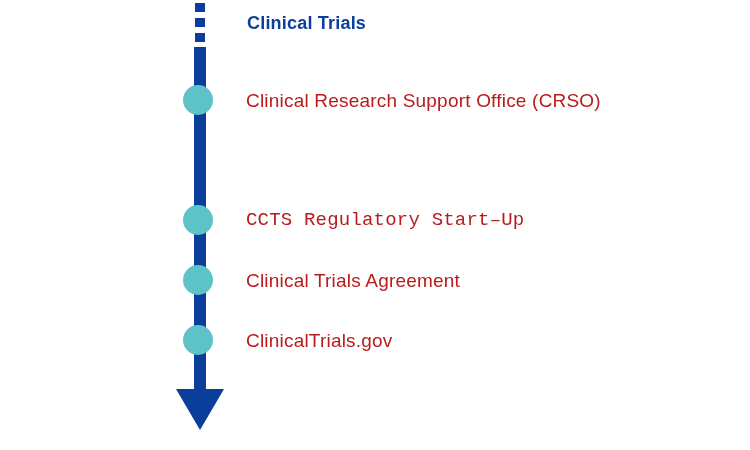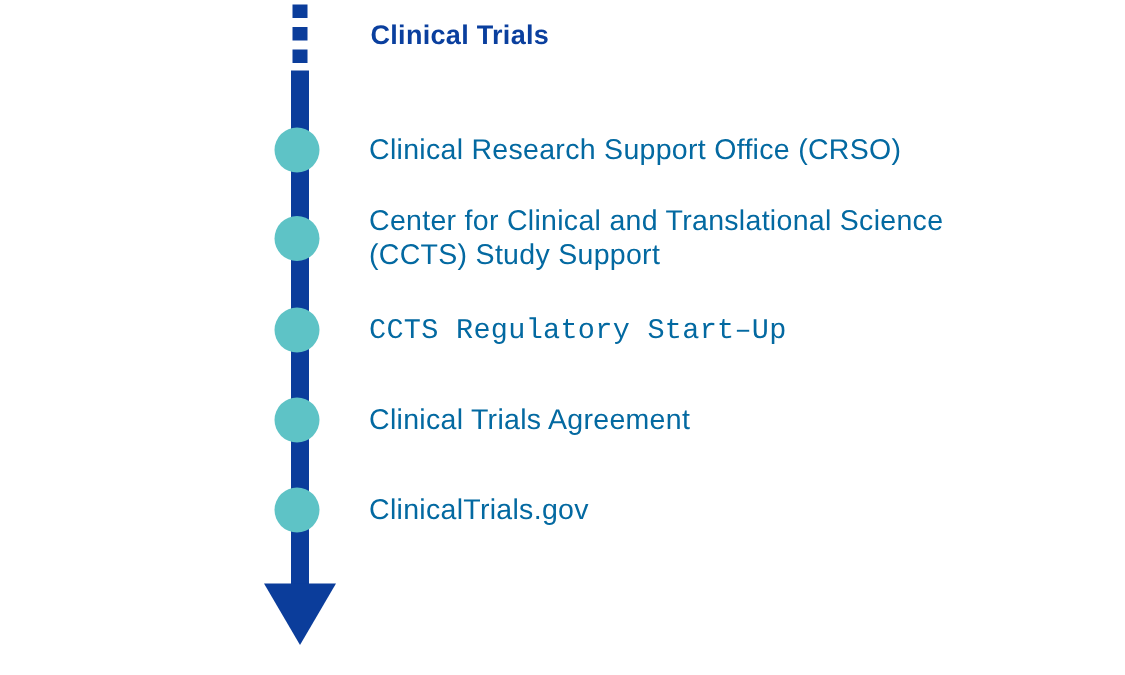--- a/index.html
+++ b/index.html
@@ -68,21 +68,21 @@
     width: 30px;
     height: 30px;
     border-radius: 50%;
     background: #5ec3c6;
     flex: 0 0 auto;
   }
   .label {
     margin-left: 33px;
     font-size: 19px;
     line-height: 23px;
-    color: #0369a1;
+    color: #b91c1c;
     white-space: pre-line;
     letter-spacing: 0.2px;
   }
   .item.i1 { top: 100px; }
   .item.i2 { top: 159px; }
   .item.i3 { top: 220px; font-family: Liberation Mono, monospace; }
   .item.i4 { top: 280px; }
   .item.i5 { top: 340px; }
 </style>
 </head>
@@ -97,25 +97,20 @@
   <div class="vline"></div>
   <div class="arrowhead"></div>
 
   <div class="title">Clinical Trials</div>
 
   <div class="item i1">
     <div class="node"></div>
     <div class="label">Clinical Research Support Office (CRSO)</div>
   </div>
 
-  <div class="item i2">
-    <div class="node"></div>
-    <div class="label">Center for Clinical and Translational Science
-(CCTS) Study Support</div>
-  </div>
 
   <div class="item i3">
     <div class="node"></div>
     <div class="label">CCTS Regulatory Start–Up</div>
   </div>
 
   <div class="item i4">
     <div class="node"></div>
     <div class="label">Clinical Trials Agreement</div>
   </div>

